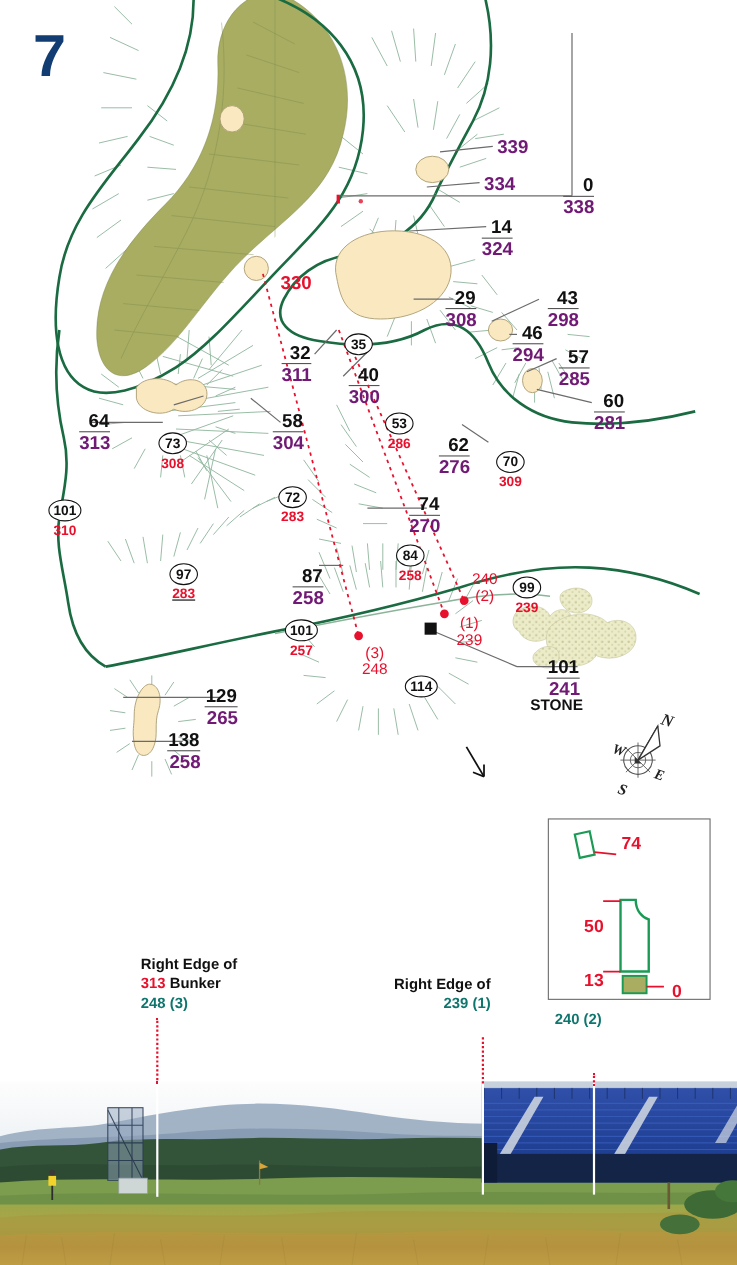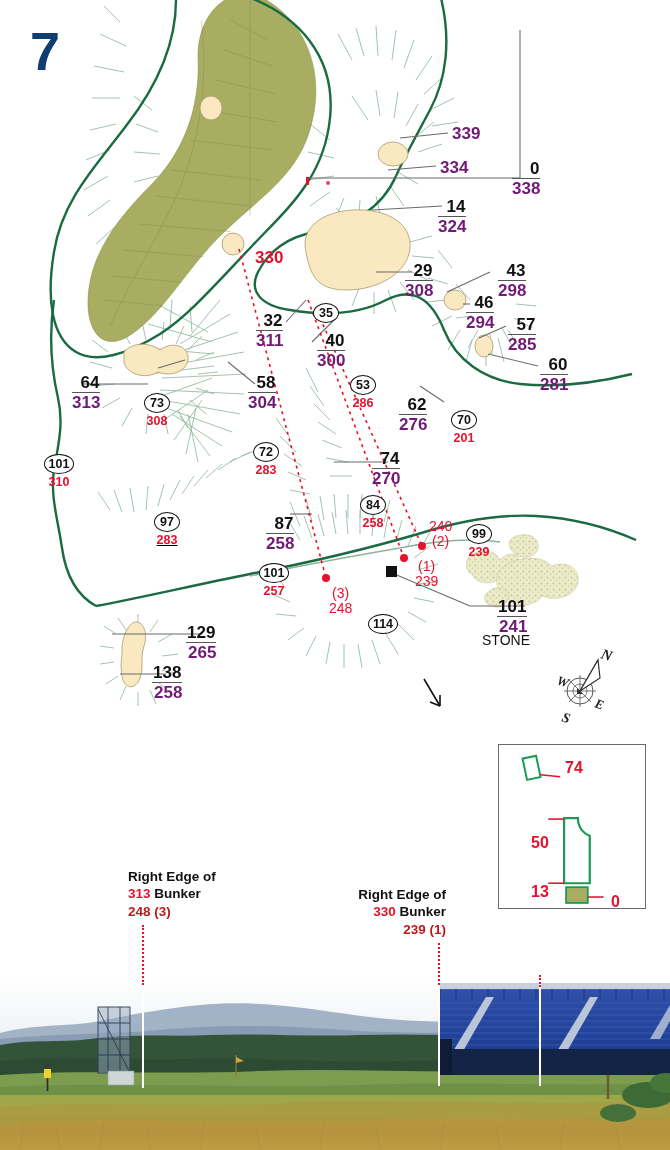--- a/index.html
+++ b/index.html
@@ -52,41 +52,41 @@
     white-space:nowrap;
   }
 
   
   .dotlabel {
     position:absolute; color:#e8112d; font-weight:normal; font-size:14px;
     text-align:center; line-height:1.05; white-space:nowrap;
   }
 
   .stone-label {
-    position:absolute; color:#111; font-weight:normal; font-size:14px;
+    position:absolute; color:#111; font-weight:bold; font-size:14px;
   }
 
   
   #inset-box {
     position:absolute; left:498px; top:744px; width:148px; height:165px;
     border:1.6px solid #6b6b6b; background:#fff;
   }
   #inset-svg { position:absolute; left:0; top:0; width:100%; height:100%; }
   .inset-num {
     position:absolute; color:#e8112d; font-weight:bold; font-size:16px;
   }
 
   
   .callout {
     position:absolute; font-weight:bold; font-size:13.5px;
     line-height:1.28; white-space:nowrap;
   }
   .callout .l1 { color:#111; display:block; }
   .callout .l2 { display:block; }
-  .callout .l3 { display:block; color:#b91c1c; }
+  .callout .l3 { display:block; color:#0f766e; }
   .callout .r { color:#e8112d; }
   .callout .k { color:#111; }
   .callout.ra { text-align:right; }
 
   .vdash {
     position:absolute; width:0; border-left:2px dotted #e8112d;
   }
 
   
   #photo { position:absolute; left:0; top:983px; width:670px; height:167px; overflow:hidden; }
@@ -422,21 +422,21 @@
       </div>
       <div class="meas" style="left: 497px; top: 598px;">
         <span class="top">101</span>
         <span class="bot">241</span>
       </div>
     </div>
   <div id="carries">
       <div class="carry" style="left: 306px; top: 303px;"><span class="oval">35</span></div>
       <div class="carry" style="left: 137px; top: 393px;"><span class="oval">73</span><span class="dist">308</span></div>
       <div class="carry" style="left: 343px; top: 375px;"><span class="oval">53</span><span class="dist">286</span></div>
-      <div class="carry" style="left: 444px; top: 410px;"><span class="oval">70</span><span class="dist">201</span></div>
+      <div class="carry" style="left: 444px; top: 410px;"><span class="oval">70</span><span class="dist">309</span></div>
       <div class="carry" style="left: 39px; top: 454px;"><span class="oval">101</span><span class="dist">310</span></div>
       <div class="carry" style="left: 246px; top: 442px;"><span class="oval">72</span><span class="dist">283</span></div>
       <div class="carry" style="left: 147px; top: 512px; text-decoration: underline;"><span class="oval">97</span><span class="dist">283</span></div>
       <div class="carry" style="left: 353px; top: 495px;"><span class="oval">84</span><span class="dist">258</span></div>
       <div class="carry" style="left: 459px; top: 524px;"><span class="oval">99</span><span class="dist">239</span></div>
       <div class="carry" style="left: 254px; top: 563px;"><span class="oval">101</span><span class="dist">257</span></div>
       <div class="carry" style="left: 363px; top: 614px;"><span class="oval">114</span></div>
     </div>
   <div id="rednums">
       <div class="rednum" style="left: 255px; top: 248px;">330</div>
@@ -471,24 +471,24 @@
   </div>
 
   <div id="callouts">
       <div class="callout" style="left: 128px; top: 868px;">
         <span class="l1">Right Edge of</span>
         <span class="l2"><span class="r">313</span><span class="k"> Bunker</span></span>
         <span class="l3">248 (3)</span>
       </div>
       <div class="callout ra" style="left: 226px; width: 220px; top: 886px;">
         <span class="l1">Right Edge of</span>
-        <span class="l2"><span class="r">330</span><span class="k"> Bunker</span></span>
         <span class="l3">239 (1)</span>
       </div>
       <div class="callout ra" style="left: 327px; width: 220px; top: 918px;">
+        <span class="l3">240 (2)</span>
       </div>
     </div>
 
   <div id="photo">
     <svg id="photo-svg" viewBox="0 0 670 167" preserveAspectRatio="none">
       <defs>
         <linearGradient id="sky" x1="0" y1="0" x2="0" y2="1">
           <stop offset="0%" stop-color="#fdfdfd"></stop>
           <stop offset="100%" stop-color="#eef2f5"></stop>
         </linearGradient>

